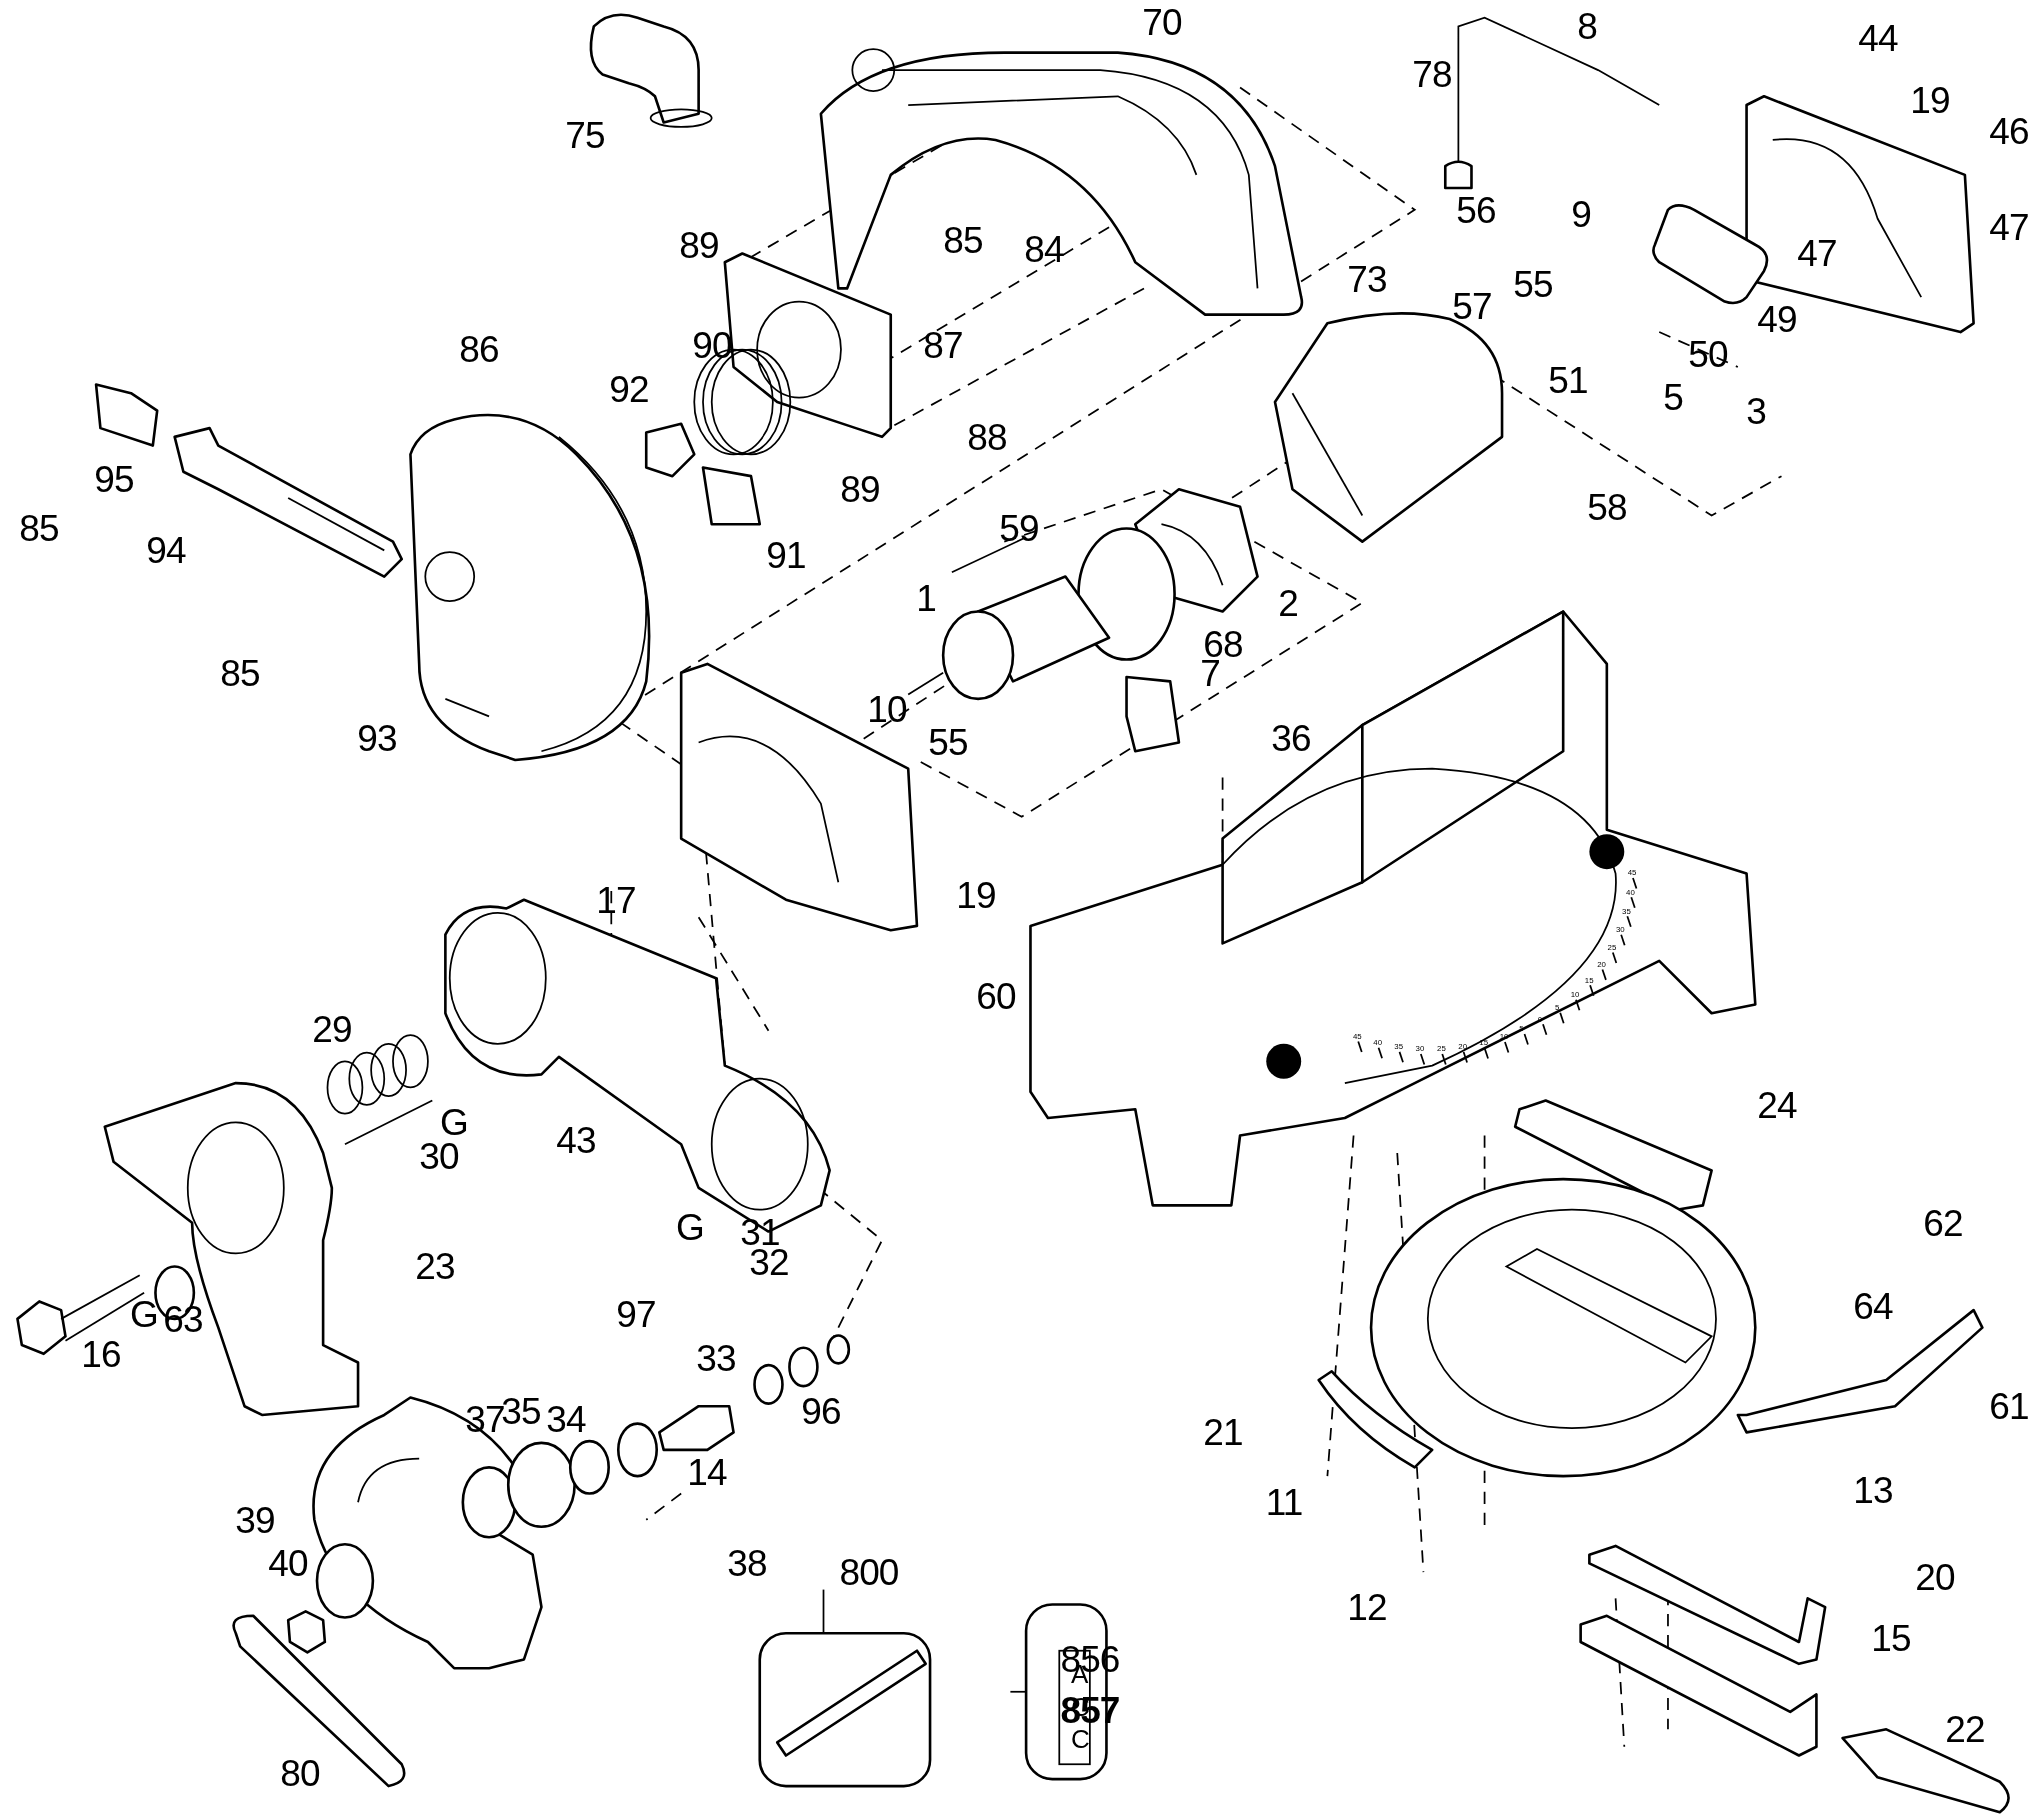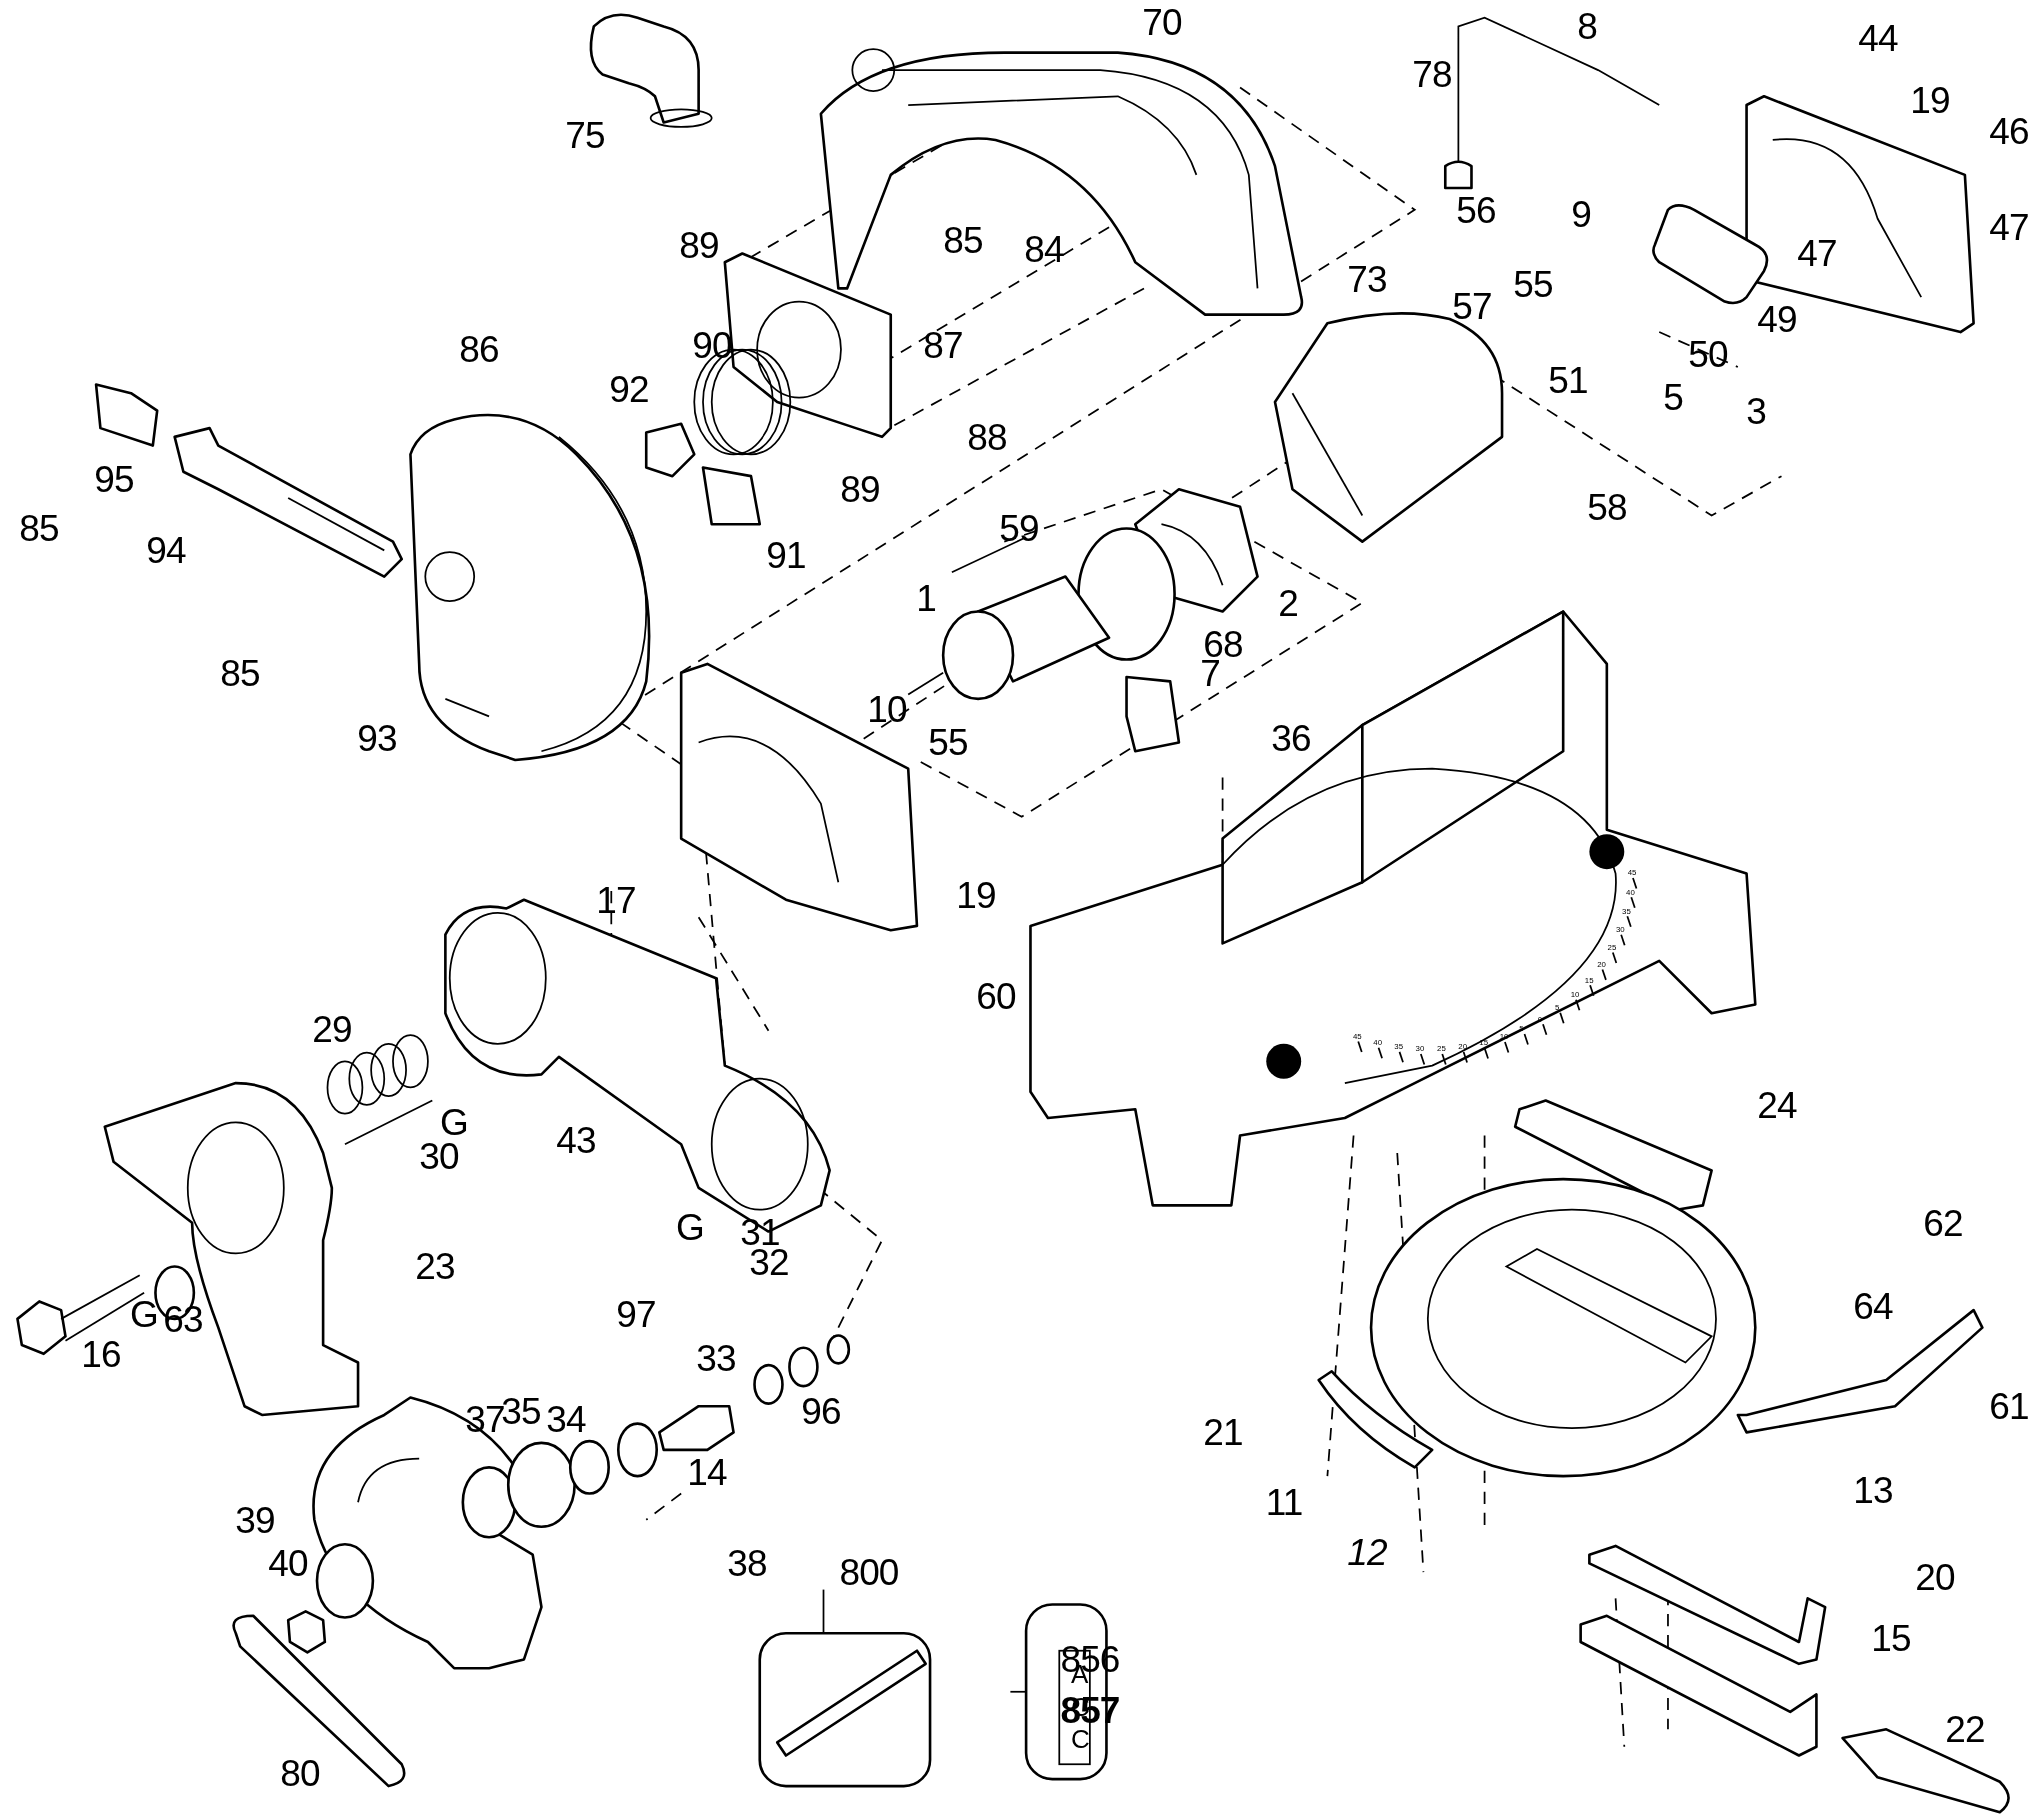--- a/index.html
+++ b/index.html
@@ -321,21 +321,21 @@
       <span class="callout" style="left: 869px; top: 1572px;">800</span>
       <span class="callout" style="left: 1090px; top: 1659px;">856</span>
       <span class="callout" style="left: 1090px; top: 1710px; font-weight: bold;">857</span>
       <span class="callout" style="left: 1777px; top: 1105px;">24</span>
       <span class="callout" style="left: 1943px; top: 1223px;">62</span>
       <span class="callout" style="left: 1873px; top: 1306px;">64</span>
       <span class="callout" style="left: 1223px; top: 1432px;">21</span>
       <span class="callout" style="left: 1284px; top: 1502px;">11</span>
       <span class="callout" style="left: 2009px; top: 1406px;">61</span>
       <span class="callout" style="left: 1873px; top: 1446px; margin-top: 44px;">13</span>
-      <span class="callout" style="left: 1367px; top: 1552px; font-style: italic;">12</span>
+      <span class="callout" style="left: 1367px; top: 1607px;">12</span>
       <span class="callout" style="left: 1935px; top: 1577px;">20</span>
       <span class="callout" style="left: 1891px; top: 1638px;">15</span>
       <span class="callout" style="left: 1965px; top: 1729px;">22</span>
     </div>
 
   <span class="inset-text" style="left:1071px;top:1659px;">A</span>
   <span class="inset-text" style="left:1071px;top:1692px;">C</span>
   <span class="inset-text" style="left:1071px;top:1724px;">C</span>
 </div>
 

